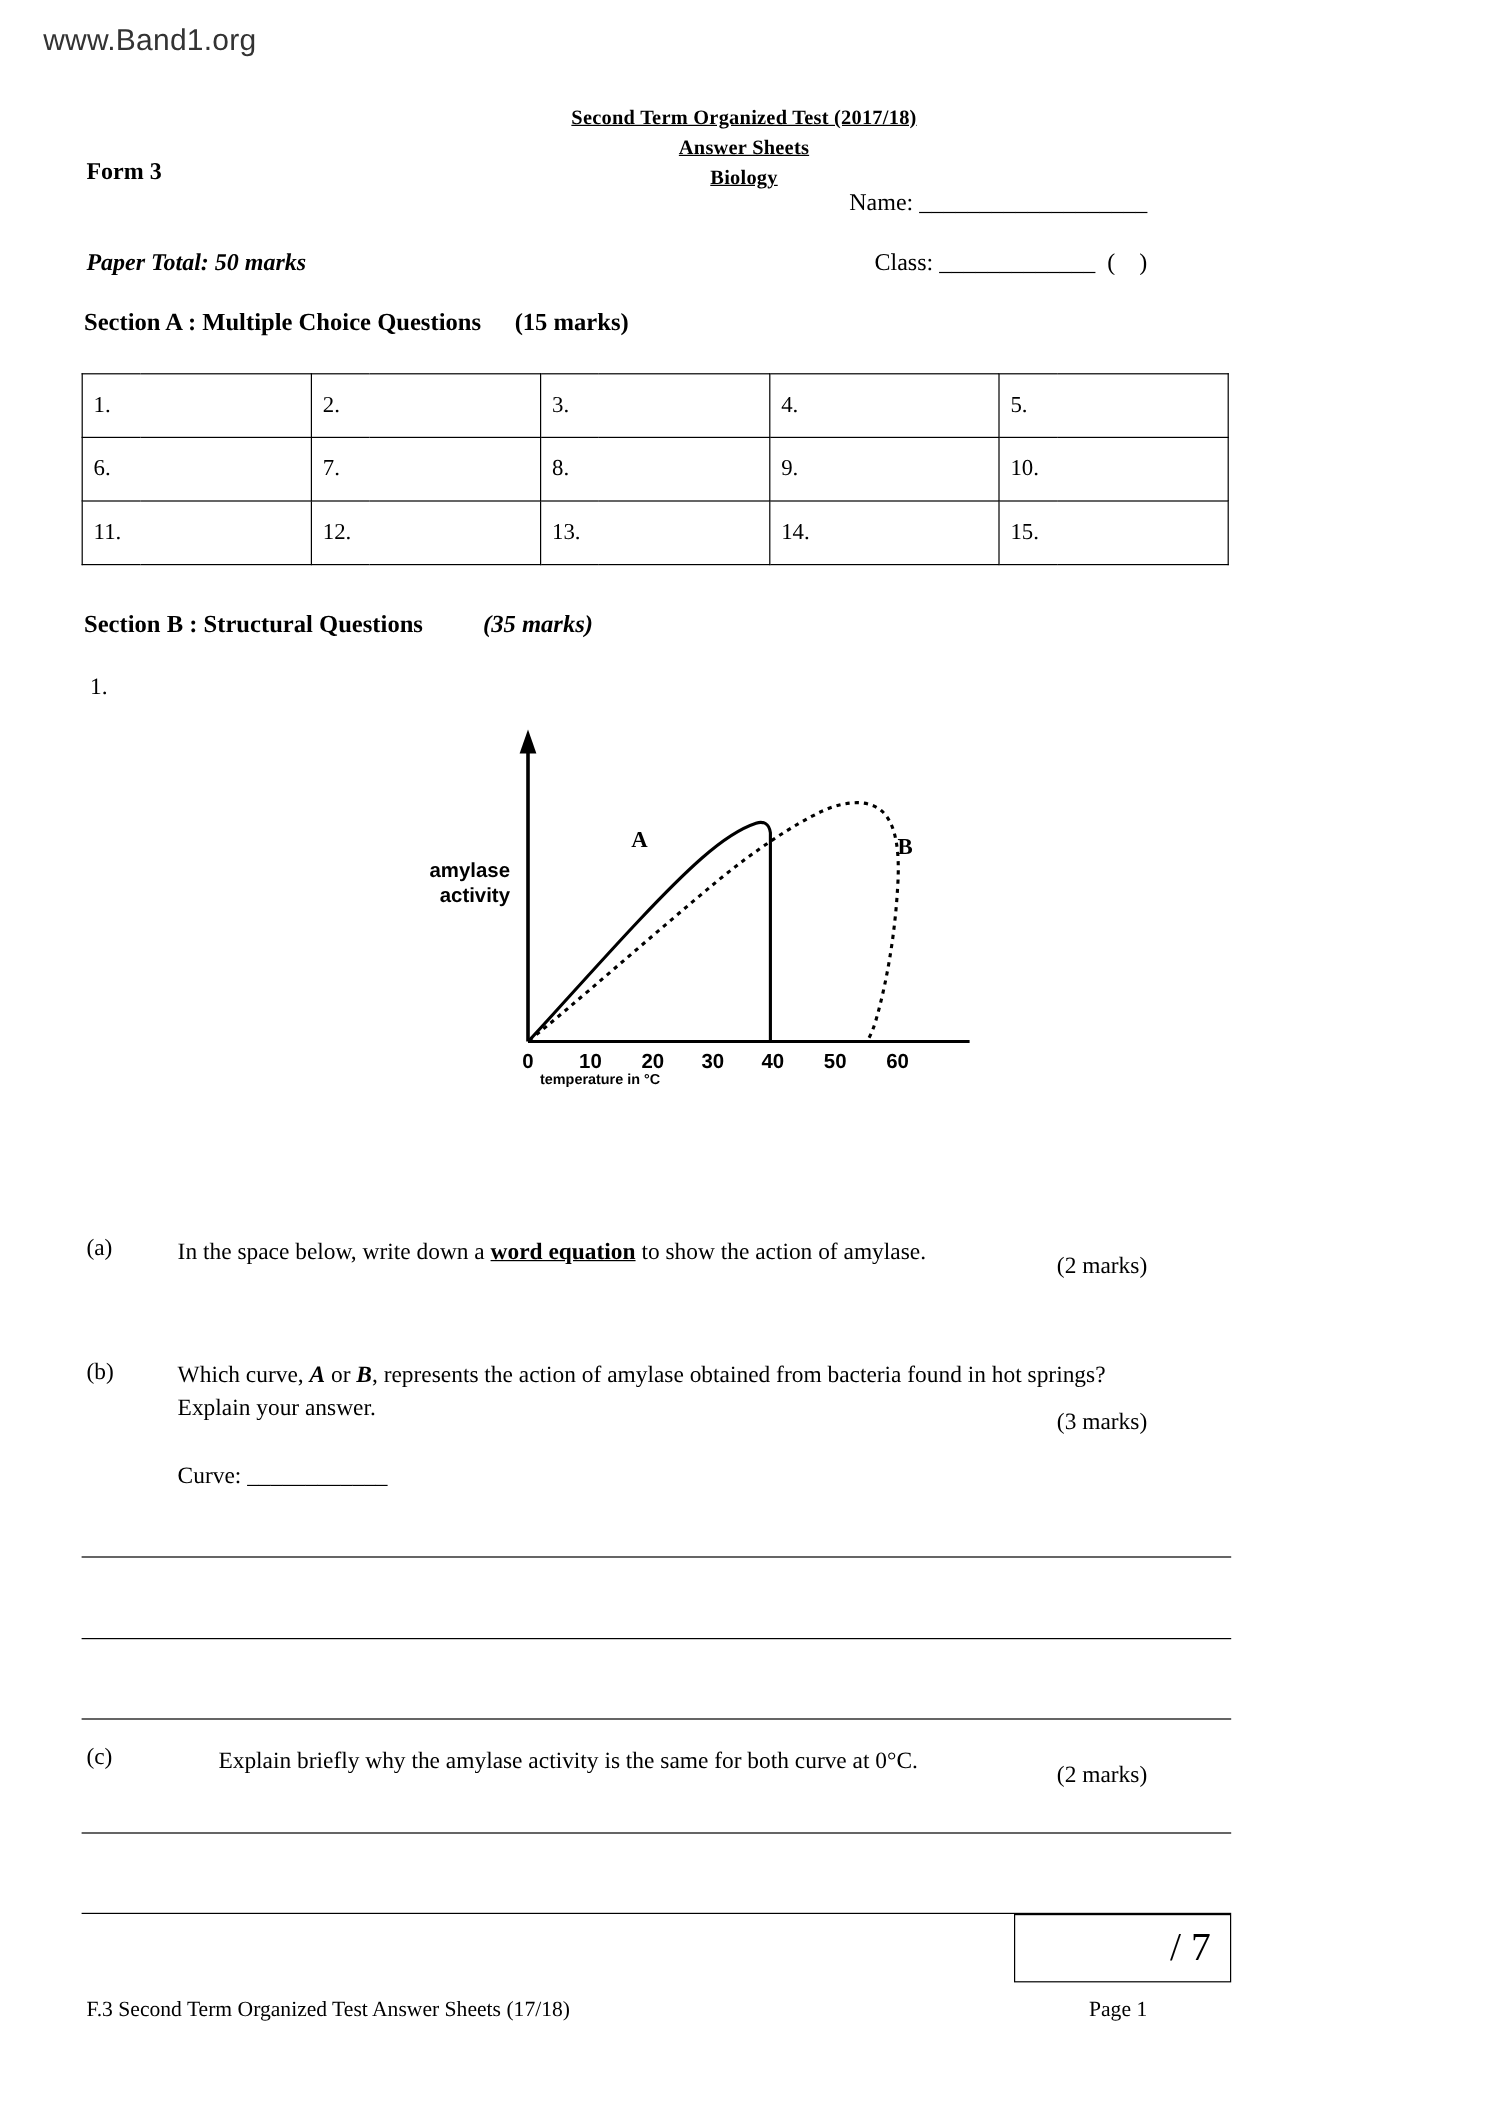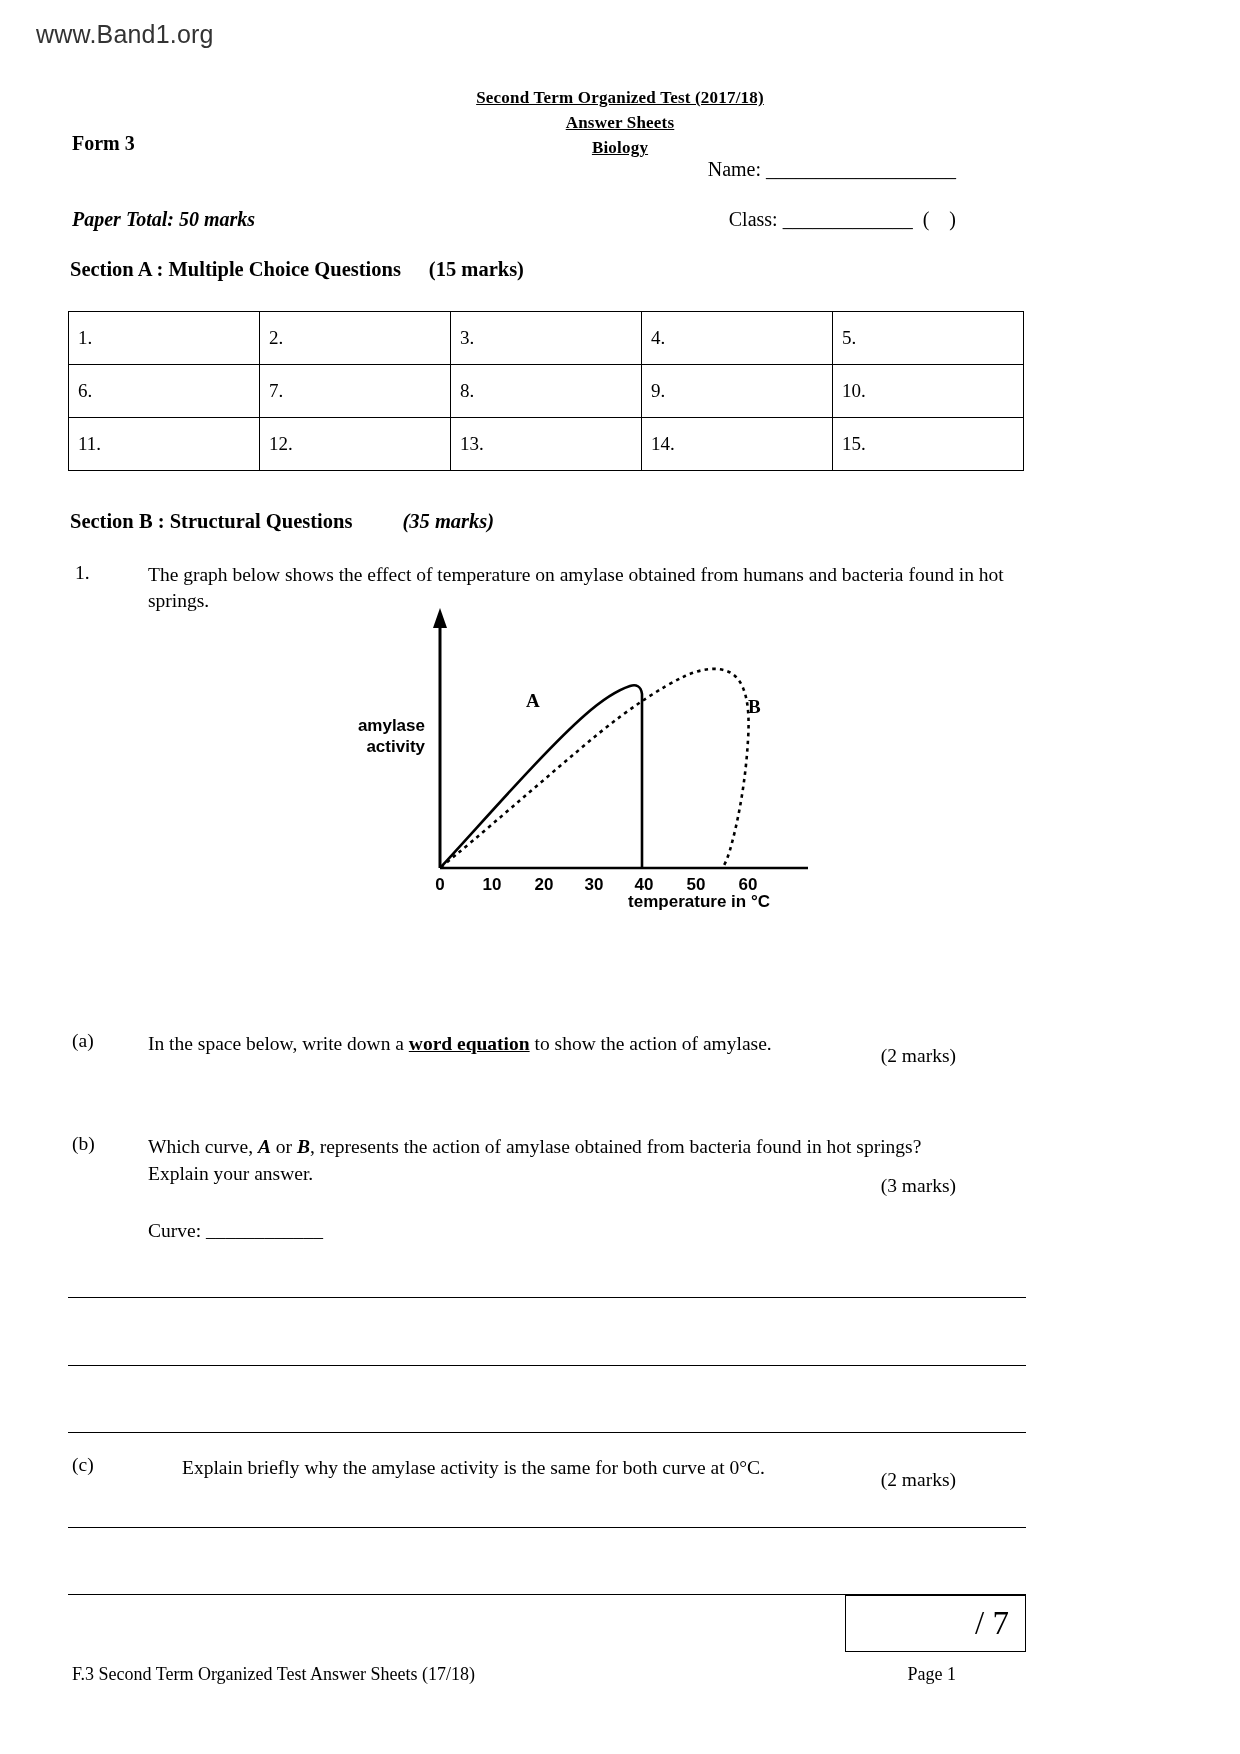--- a/index.html
+++ b/index.html
@@ -153,24 +153,24 @@
     font-family: "Liberation Sans", sans-serif;
     font-weight: bold;
     font-size: 17px;
     line-height: 21px;
   }
   .axis-label-x {
     position: absolute;
     left: 120px;
     top: 292px;
     width: 320px;
-    text-align: right;
+    text-align: left;
     font-family: "Liberation Sans", sans-serif;
     font-weight: bold;
-    font-size: 17px;
+    font-size: 12px;
   }
   .curve-label {
     position: absolute;
     font-family: "Liberation Serif", serif;
     font-weight: bold;
     font-size: 19px;
   }
   .label-a { left: 196px; top: 90px; }
   .label-b { left: 418px; top: 96px; }
   .part-letter { position: absolute; font-size: 19.5px; }
@@ -291,21 +291,20 @@
       <td class="anscell"></td>
     </tr>
   </tbody>
     </table>
 
   <div class="section-b-title">
     <span>Section B :  Structural Questions</span><span class="marks">(35 marks)</span>
   </div>
 
   <div class="q1-num">1.</div>
-  <div class="q1-text">The graph below shows the effect of temperature on amylase obtained from humans and bacteria found in hot springs.</div>
 
   <div class="figure">
     <svg width="560" height="300" viewBox="0 0 560 300">
 
       <line x1="110" y1="268" x2="110" y2="22" stroke="#000" stroke-width="3"></line>
       <polygon points="110,8 103,28 117,28" fill="#000"></polygon>
 
       <line x1="110" y1="268" x2="478" y2="268" stroke="#000" stroke-width="2.5"></line>
 
       <path d="M111,267 C150,225 215,150 255,115 C272,100 288,90 300,86 C306,84 311,86 312,94 L312,268" fill="none" stroke="#000" stroke-width="2.6"></path>

